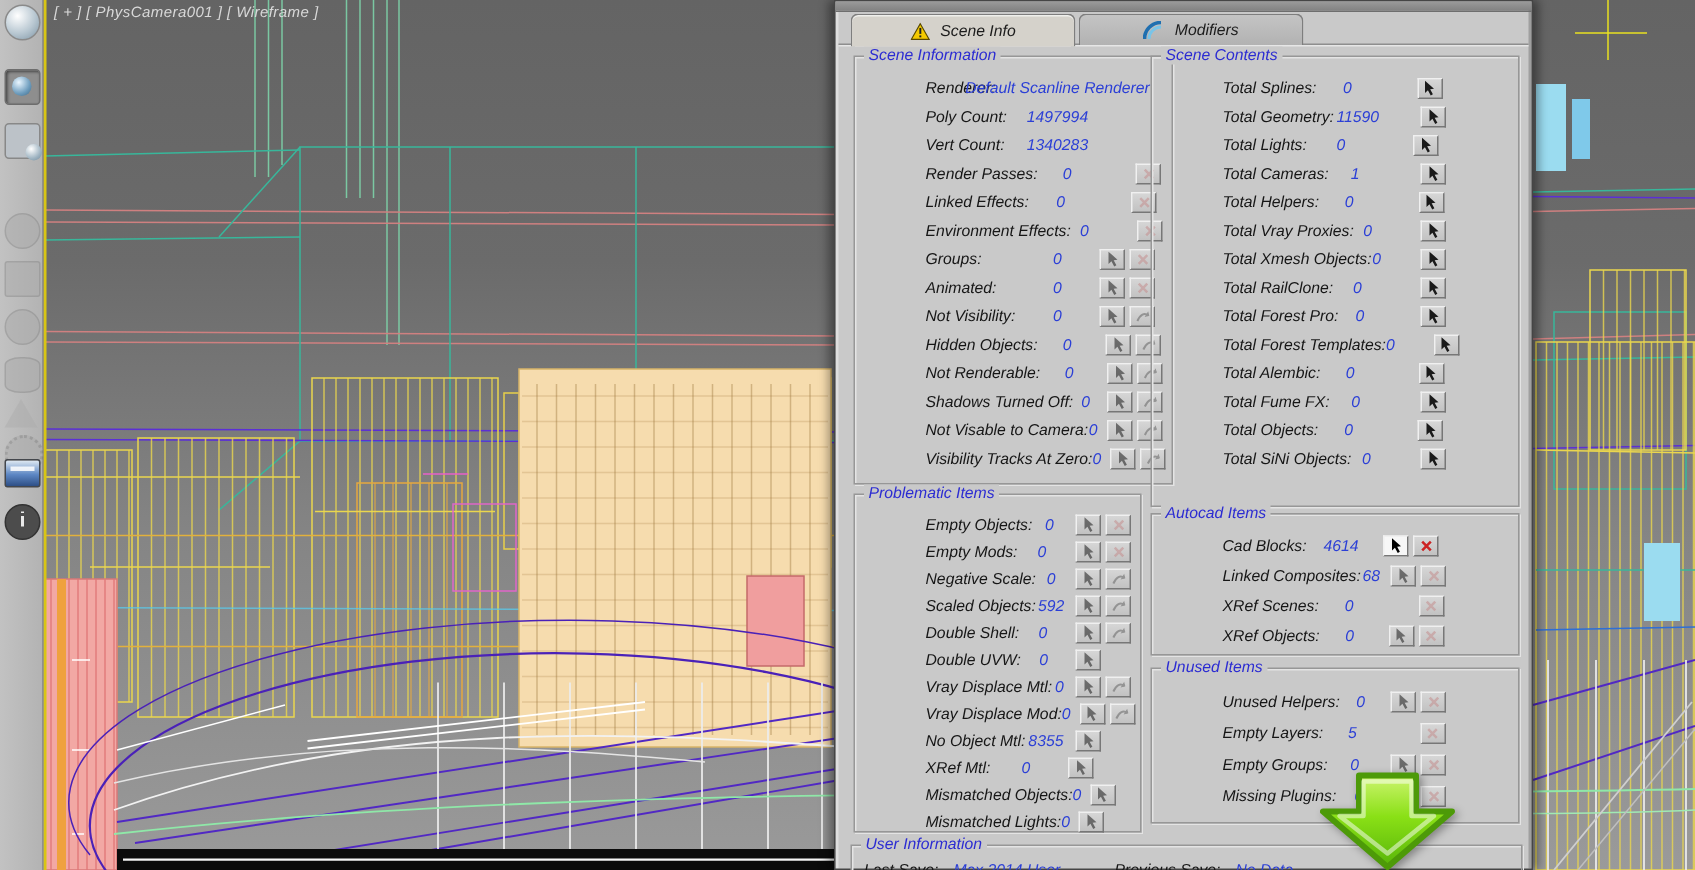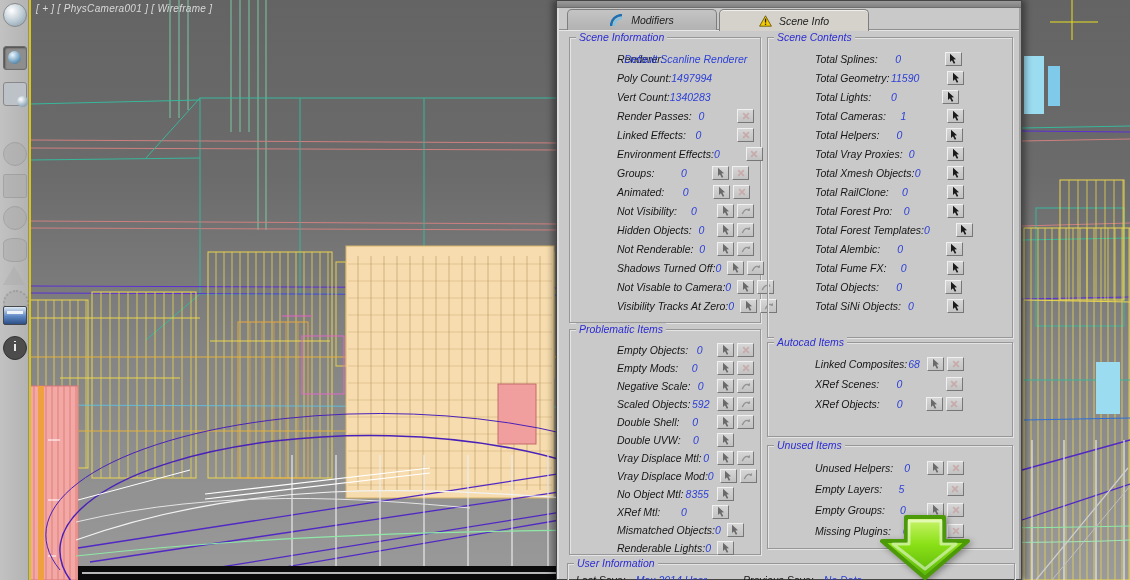--- a/index.html
+++ b/index.html
@@ -295,39 +295,39 @@
       <div class="tb-icon i-tri i-dim" style="top: 266px;"></div>
       <div class="tb-icon i-gear i-dim" style="top: 290px;"></div>
       <div class="tb-icon i-badge" style="top: 306px;"></div>
       <div class="tb-icon i-info" style="top: 336px;"></div>
     </div>
   <div class="vp-border"></div>
 
   <div class="dialog">
     <div class="titlebar"></div>
     <div class="tabs" id="tabs">
-        <div class="tab">
-          <svg width="14" height="13" viewBox="0 0 14 13">
-            <path d="M1,12 A11,11 0 0 1 12,1" fill="none" stroke="#1f6fb0" stroke-width="2.4"></path>
-            <path d="M4,12 A8,8 0 0 1 12,4" fill="none" stroke="#79c4e8" stroke-width="2"></path>
-          </svg>
-          <span>Modifiers</span>
-        </div>
         <div class="tab active">
           <svg width="13" height="12" viewBox="0 0 13 12">
             <path d="M6.5,0.8 L12.4,11.2 H0.6 Z" fill="#f4ca00" stroke="#5a4a00" stroke-width="0.8"></path>
             <rect x="5.9" y="3.6" width="1.3" height="4" fill="#222"></rect>
             <rect x="5.9" y="8.6" width="1.3" height="1.3" fill="#222"></rect>
           </svg>
           <span>Scene Info</span>
         </div>
+        <div class="tab">
+          <svg width="14" height="13" viewBox="0 0 14 13">
+            <path d="M1,12 A11,11 0 0 1 12,1" fill="none" stroke="#1f6fb0" stroke-width="2.4"></path>
+            <path d="M4,12 A8,8 0 0 1 12,4" fill="none" stroke="#79c4e8" stroke-width="2"></path>
+          </svg>
+          <span>Modifiers</span>
+        </div>
       </div>
     <div class="tabline"></div>
 
-    <div class="group g-si" style="left:12px;top:36px;width:192px;height:286px">
+    <div class="group g-si" style="left:12px;top:36px;width:213px;height:286px">
         <span class="group-title">Scene Information</span>
         <div class="rows">
           <div class="row">
             <span class="row-label">Renderer:</span>
             <span class="row-value">Default Scanline Renderer</span>
             <span class="row-btns"></span>
           </div>
           <div class="row">
             <span class="row-label">Poly Count:</span>
             <span class="row-value">1497994</span>
@@ -672,21 +672,21 @@
             <span class="row-btns">
               <span class="btn dim">
                 <svg style="opacity:0.55" fill="#1a1a1a" stroke="" width="12" height="12" viewBox="0 0 16 16">
                   <path d="M4,1 L12,8.2 L8.6,8.6 L11,13.2 L9.1,14.2 L6.6,9.6 L4,12 Z"></path>
                 </svg>
               </span>
               <span class="btn-spacer"></span>
             </span>
           </div>
           <div class="row">
-            <span class="row-label">Renderable Lights:</span>
+            <span class="row-label">Mismatched Lights:</span>
             <span class="row-value">0</span>
             <span class="row-btns">
               <span class="btn dim">
                 <svg style="opacity:0.55" fill="#1a1a1a" stroke="" width="12" height="12" viewBox="0 0 16 16">
                   <path d="M4,1 L12,8.2 L8.6,8.6 L11,13.2 L9.1,14.2 L6.6,9.6 L4,12 Z"></path>
                 </svg>
               </span>
               <span class="btn-spacer"></span>
             </span>
           </div>
@@ -861,20 +861,36 @@
                   <path d="M4,1 L12,8.2 L8.6,8.6 L11,13.2 L9.1,14.2 L6.6,9.6 L4,12 Z"></path>
                 </svg>
               </span>
             </span>
           </div>
         </div>
       </div>
     <div class="group g-ai" style="left:210px;top:341px;width:246px;height:95px">
         <span class="group-title">Autocad Items</span>
         <div class="rows">
+          <div class="row">
+            <span class="row-label">Cad Blocks:</span>
+            <span class="row-value">4614</span>
+            <span class="row-btns">
+              <span class="btn hl">
+                <svg style="opacity:1" fill="#000" stroke="" width="12" height="12" viewBox="0 0 16 16">
+                  <path d="M4,1 L12,8.2 L8.6,8.6 L11,13.2 L9.1,14.2 L6.6,9.6 L4,12 Z"></path>
+                </svg>
+              </span>
+              <span class="btn">
+                <svg style="opacity:1" fill="" stroke="#cc2222" width="10" height="10" viewBox="0 0 14 14">
+                  <path d="M3,3 L11,11 M11,3 L3,11" stroke-width="2.4" fill="none"></path>
+                </svg>
+              </span>
+            </span>
+          </div>
           <div class="row">
             <span class="row-label">Linked Composites:</span>
             <span class="row-value">68</span>
             <span class="row-btns">
               <span class="btn dim">
                 <svg style="opacity:0.55" fill="#1a1a1a" stroke="" width="12" height="12" viewBox="0 0 16 16">
                   <path d="M4,1 L12,8.2 L8.6,8.6 L11,13.2 L9.1,14.2 L6.6,9.6 L4,12 Z"></path>
                 </svg>
               </span>
               <span class="btn">

